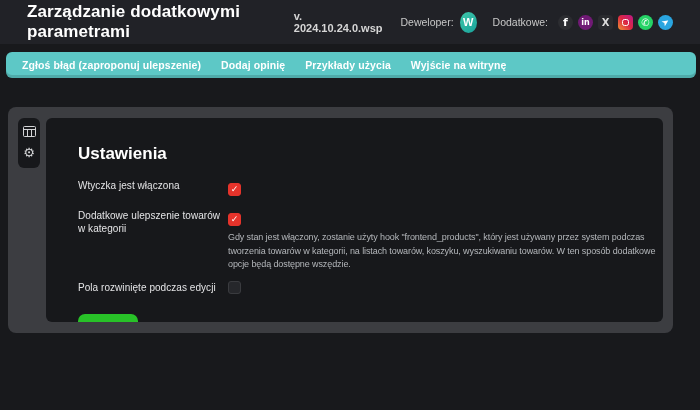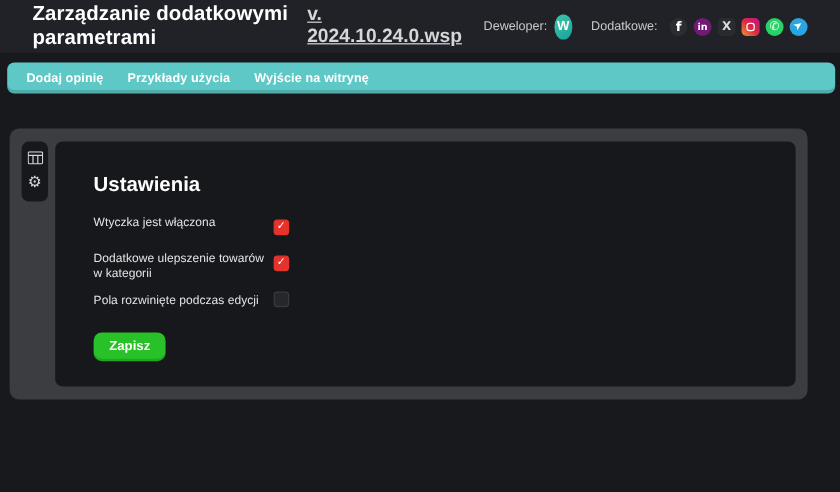--- a/index.html
+++ b/index.html
@@ -7,21 +7,21 @@
   body {
     width:700px; height:410px; overflow:hidden;
     background:#18191c;
     font-family:"Liberation Sans", sans-serif;
     -webkit-font-smoothing:antialiased;
   }
 
   
   .header { height:44px; background:#212227; display:flex; align-items:center; padding:0 27px; }
   .header-title { font-size:17px; font-weight:700; color:#ffffff; letter-spacing:.1px; }
-  .header-version { margin-left:8px; font-size:16px; font-weight:700; color:#d6d6d6;text-decoration:underline; }
+  .header-version { margin-left:8px; font-size:11px; font-weight:700; color:#d6d6d6; }
   .header-dev { margin-left:18px; font-size:10.5px; color:#c8c8c8; }
   .dev-logo { margin-left:6px; width:21px; height:21px; border-radius:50%;
     background:linear-gradient(140deg,#3fc7a9,#18a29b); color:#fff; font-size:11px; font-weight:700;
     display:flex; align-items:center; justify-content:center; cursor:pointer; }
   .header-sub { margin-left:16px; font-size:10.5px; color:#c8c8c8; }
   .social { display:flex; align-items:center; margin-left:10px; gap:5px; }
   .sicon { width:15px; height:15px; border-radius:50%; display:flex; align-items:center; justify-content:center;
     color:#fff; font-size:9px; font-weight:700; font-family:"DejaVu Sans", sans-serif; cursor:pointer; flex:none; }
   .facebook  { background:#2c2d31; font-size:11px; }
   .linkedin  { background:#701a75; font-size:8px; }
@@ -82,20 +82,21 @@
         <span class="insta-cam"></span>
       </span>
     <span class="sicon whatsapp">✆</span>
     <span class="sicon telegram">
         <span class="tg-plane">➤</span>
       </span>
   </div>
 </div>
 
 <div class="nav">
+  <button class="nav-item">Zgłoś błąd (zaproponuj ulepszenie)</button>
   <button class="nav-item">Dodaj opinię</button>
   <button class="nav-item">Przykłady użycia</button>
   <button class="nav-item">Wyjście na witrynę</button>
 </div>
 
 <div class="panel">
   <div class="side-pill">
     <span class="side-icon">
       <svg width="13" height="11" viewBox="0 0 13 11" aria-hidden="true">
         <rect x="0.5" y="0.5" width="12" height="10" rx="1" fill="none" stroke="currentColor"></rect>
@@ -114,20 +115,21 @@
       <div class="row-label">Wtyczka jest włączona</div>
       <div class="row-control">
         <span class="checkbox checked">✓</span>
       </div>
     </div>
 
     <div class="row row--tight">
       <div class="row-label">Dodatkowe ulepszenie towarów w kategorii</div>
       <div class="row-control">
         <span class="checkbox checked">✓</span>
+        <div class="row-desc">Gdy stan jest włączony, zostanie użyty hook "frontend_products", który jest używany przez system podczas tworzenia towarów w kategorii, na listach towarów, koszyku, wyszukiwaniu towarów. W ten sposób dodatkowe opcje będą dostępne wszędzie.</div>
       </div>
     </div>
 
     <div class="row">
       <div class="row-label">Pola rozwinięte podczas edycji</div>
       <div class="row-control">
         <span class="checkbox"></span>
       </div>
     </div>
 

